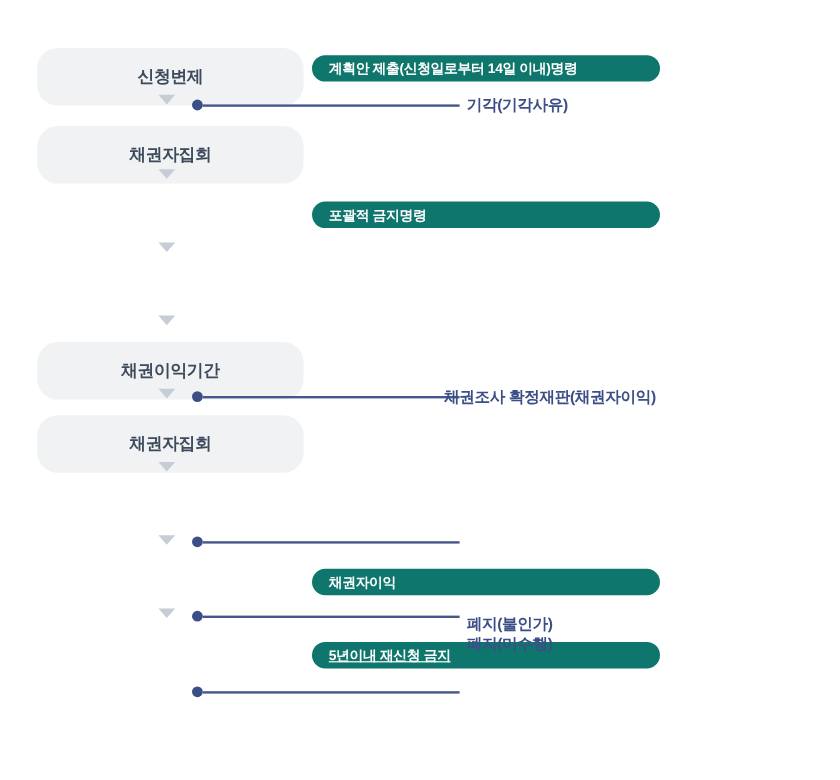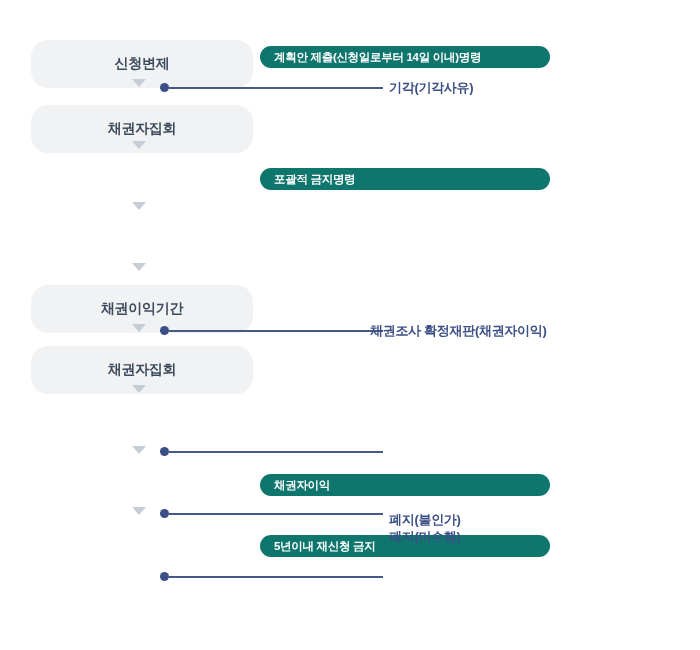--- a/index.html
+++ b/index.html
@@ -94,21 +94,21 @@
     <div class="chevron" style="top: 141px;"></div>
     <div class="chevron" style="top: 202px;"></div>
     <div class="chevron" style="top: 263px;"></div>
     <div class="chevron" style="top: 324px;"></div>
     <div class="chevron" style="top: 385px;"></div>
     <div class="chevron" style="top: 446px;"></div>
     <div class="chevron" style="top: 507px;"></div>
     <div class="note-pill" style="top: 46px; left: 260px; width: 290px;">계획안 제출(신청일로부터 14일 이내)명령</div>
     <div class="note-pill" style="top: 168px; left: 260px; width: 290px;">포괄적 금지명령</div>
     <div class="note-pill" style="top: 474px; left: 260px; width: 290px;">채권자이익</div>
-    <div class="note-pill" style="top: 535px; left: 260px; width: 290px;">5년이내 재신청 금지</div>
+    <div class="note-pill" style="top: 535px; left: 260px; width: 290px; text-decoration: underline;">5년이내 재신청 금지</div>
     <div class="branch-dot" style="left: 160px; top: 83px;"></div>
     <div class="branch-line" style="left: 169px; top: 87px; width: 214px;"></div>
     <div class="branch-label" style="left: 389px; top: 79px;">기각(기각사유)</div>
     <div class="branch-dot" style="left: 160px; top: 326px;"></div>
     <div class="branch-line" style="left: 169px; top: 330px; width: 214px;"></div>
     <div class="branch-label" style="left: 370px; top: 322px;">채권조사 확정재판(채권자이익)</div>
     <div class="branch-dot" style="left: 160px; top: 447px;"></div>
     <div class="branch-line" style="left: 169px; top: 451px; width: 214px;"></div>
     <div class="branch-label" style="left: 389px; top: 467px; margin-top: 44px;">폐지(불인가)</div>
     <div class="branch-dot" style="left: 160px; top: 509px;"></div>

